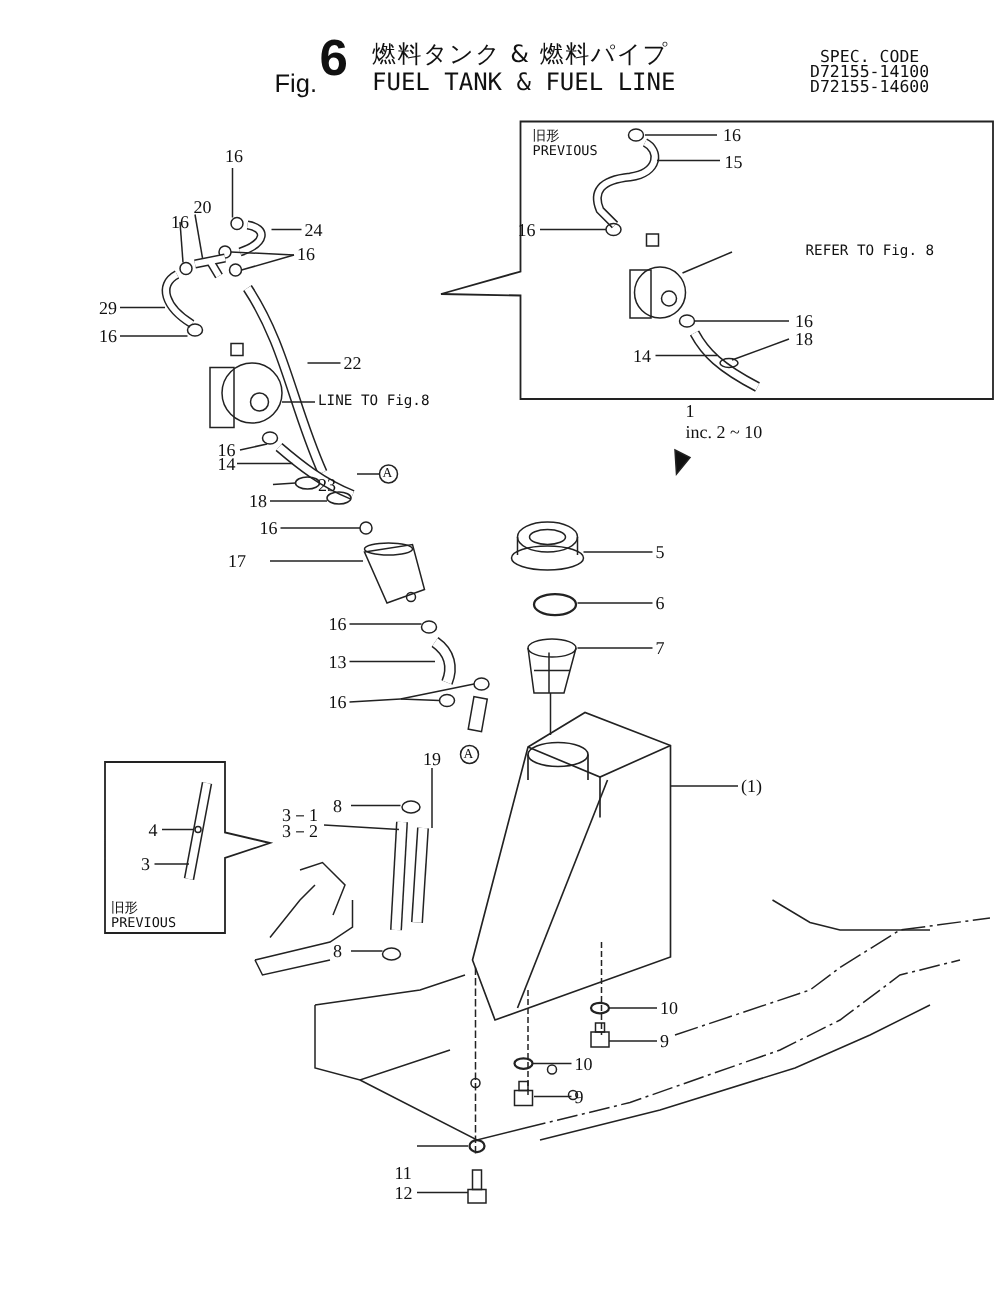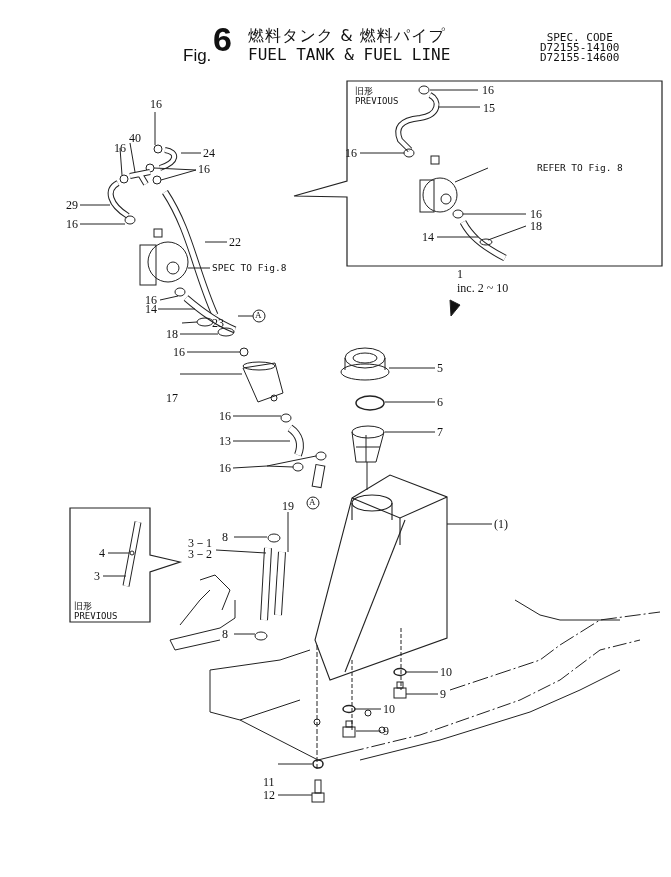--- a/index.html
+++ b/index.html
@@ -227,35 +227,35 @@
 <div class="abs lbl" style="left:345px;top:147px;">16</div>
 <div class="abs sm" style="left:492px;top:163px;font-size:9.5px;margin-left:45px;">REFER TO Fig. 8</div>
 <div class="abs lbl" style="left:530px;top:208px;">16</div>
 <div class="abs lbl" style="left:530px;top:220px;">18</div>
 <div class="abs lbl" style="left:422px;top:231px;">14</div>
 
 <div class="abs lbl" style="left:457px;top:268px;">1</div>
 <div class="abs lbl" style="left:457px;top:282px;">inc. 2 ~ 10</div>
 
 <div class="abs lbl" style="left:150px;top:98px;">16</div>
-<div class="abs lbl" style="left:129px;top:132px;">40</div>
+<div class="abs lbl" style="left:129px;top:132px;">20</div>
 <div class="abs lbl" style="left:114px;top:142px;">16</div>
 <div class="abs lbl" style="left:203px;top:147px;">24</div>
 <div class="abs lbl" style="left:198px;top:163px;">16</div>
 <div class="abs lbl" style="left:66px;top:199px;">29</div>
 <div class="abs lbl" style="left:66px;top:218px;">16</div>
 <div class="abs lbl" style="left:229px;top:236px;">22</div>
-<div class="abs sm" style="left:212px;top:263px;font-size:9.5px;">SPEC TO Fig.8</div>
+<div class="abs sm" style="left:212px;top:263px;font-size:9.5px;">LINE TO Fig.8</div>
 <div class="abs lbl" style="left:145px;top:294px;">16</div>
 <div class="abs lbl" style="left:145px;top:303px;">14</div>
 <div class="abs lbl" style="left:168px;top:317px;margin-left:44px;">23</div>
 <div class="abs lbl" style="left:166px;top:328px;">18</div>
 <div class="abs lbl" style="left:255px;top:311px;font-size:9px;">A</div>
 <div class="abs lbl" style="left:173px;top:346px;">16</div>
-<div class="abs lbl" style="left:166px;top:368px;margin-top:24px;">17</div>
+<div class="abs lbl" style="left:152px;top:368px;">17</div>
 <div class="abs lbl" style="left:219px;top:410px;">16</div>
 <div class="abs lbl" style="left:219px;top:435px;">13</div>
 <div class="abs lbl" style="left:219px;top:462px;">16</div>
 <div class="abs lbl" style="left:309px;top:498px;font-size:9px;">A</div>
 <div class="abs lbl" style="left:437px;top:362px;">5</div>
 <div class="abs lbl" style="left:437px;top:396px;">6</div>
 <div class="abs lbl" style="left:437px;top:426px;">7</div>
 <div class="abs lbl" style="left:494px;top:518px;">(1)</div>
 <div class="abs lbl" style="left:282px;top:500px;">19</div>
 <div class="abs lbl" style="left:222px;top:531px;">8</div>

